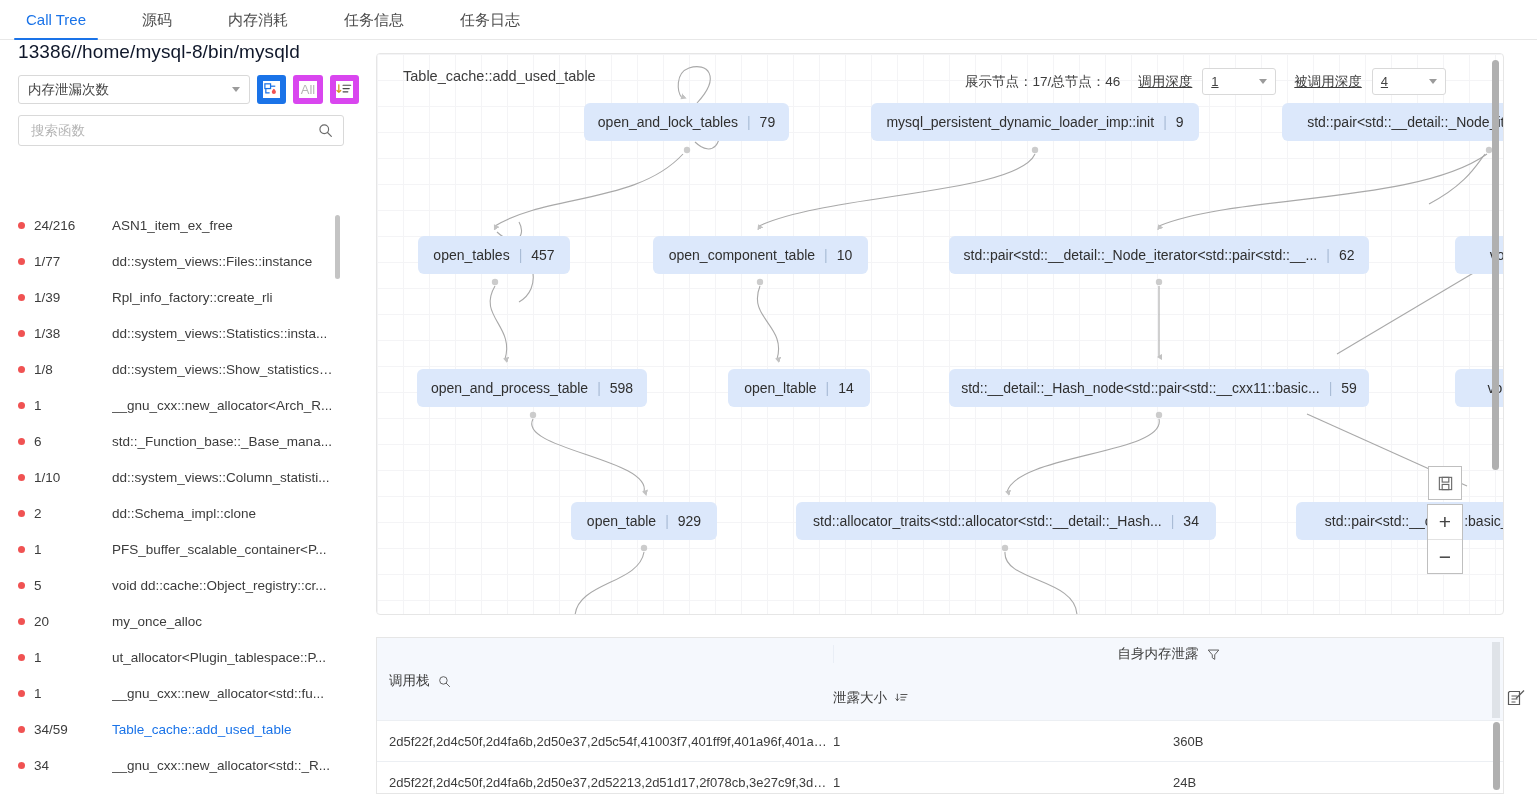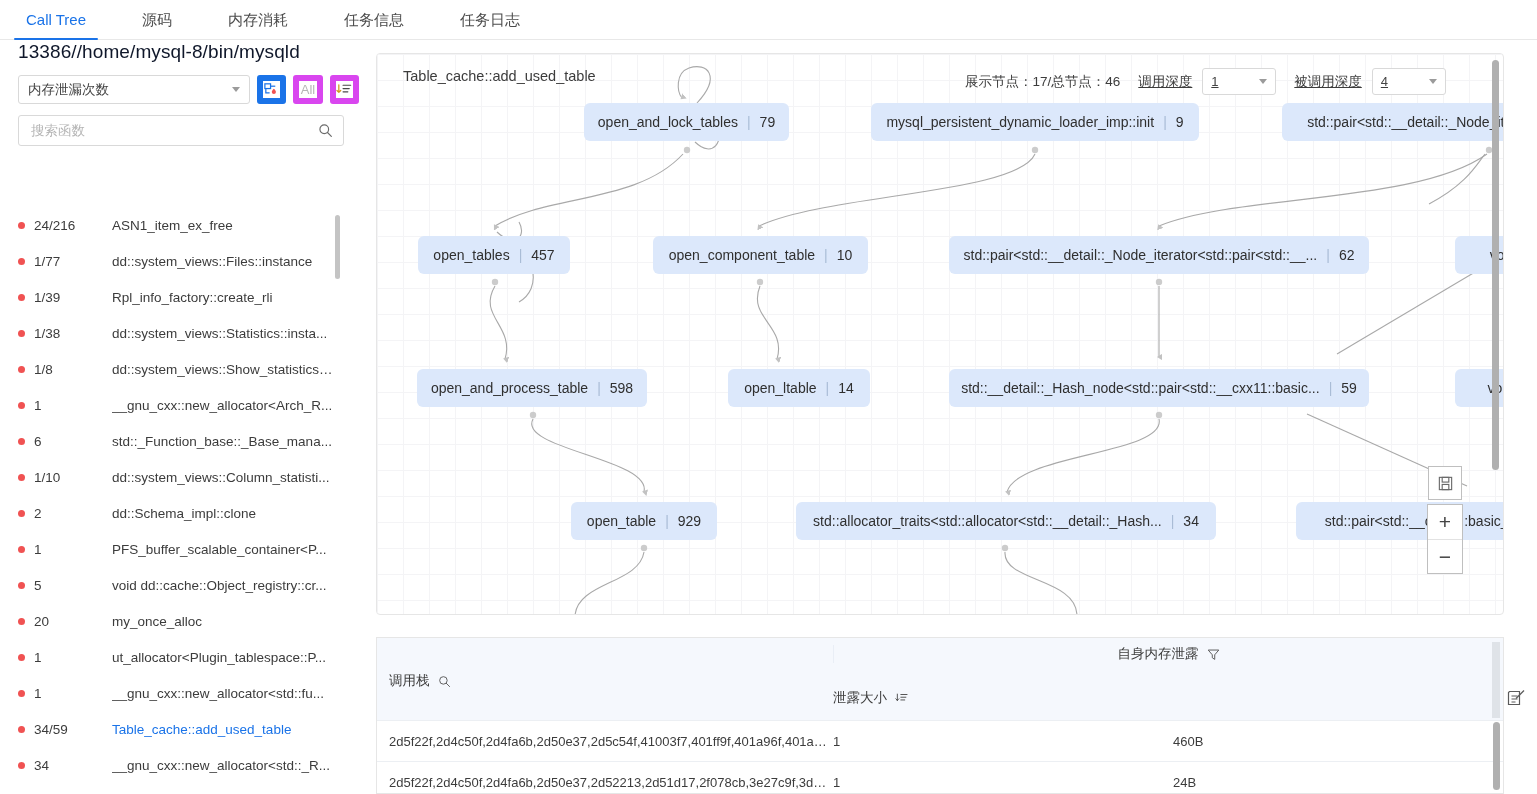--- a/index.html
+++ b/index.html
@@ -564,21 +564,21 @@
           <path d="M3 4v8m0 0l-2-2m2 2l2-2" stroke="#4a4a4a" stroke-width="1.2" fill="none" stroke-linecap="round"></path>
           <path d="M7.5 4.5h8M7.5 8h6.5M7.5 11.5h5" stroke="#4a4a4a" stroke-width="1.2" stroke-linecap="round"></path>
         </svg>
       </div>
     </div>
 
     <div id="table-body">
         <div class="trow">
           <div class="td stack">2d5f22f,2d4c50f,2d4fa6b,2d50e37,2d5c54f,41003f7,401ff9f,401a96f,401a71f,...</div>
           <div class="td c1">1</div>
-          <div class="td c2">460B</div>
+          <div class="td c2">360B</div>
         </div>
         <div class="trow">
           <div class="td stack">2d5f22f,2d4c50f,2d4fa6b,2d50e37,2d52213,2d51d17,2f078cb,3e27c9f,3da08c...</div>
           <div class="td c1">1</div>
           <div class="td c2">24B</div>
         </div>
       </div>
 
     <div class="table-head-scroll"></div>
     <div class="table-vscroll"></div>

